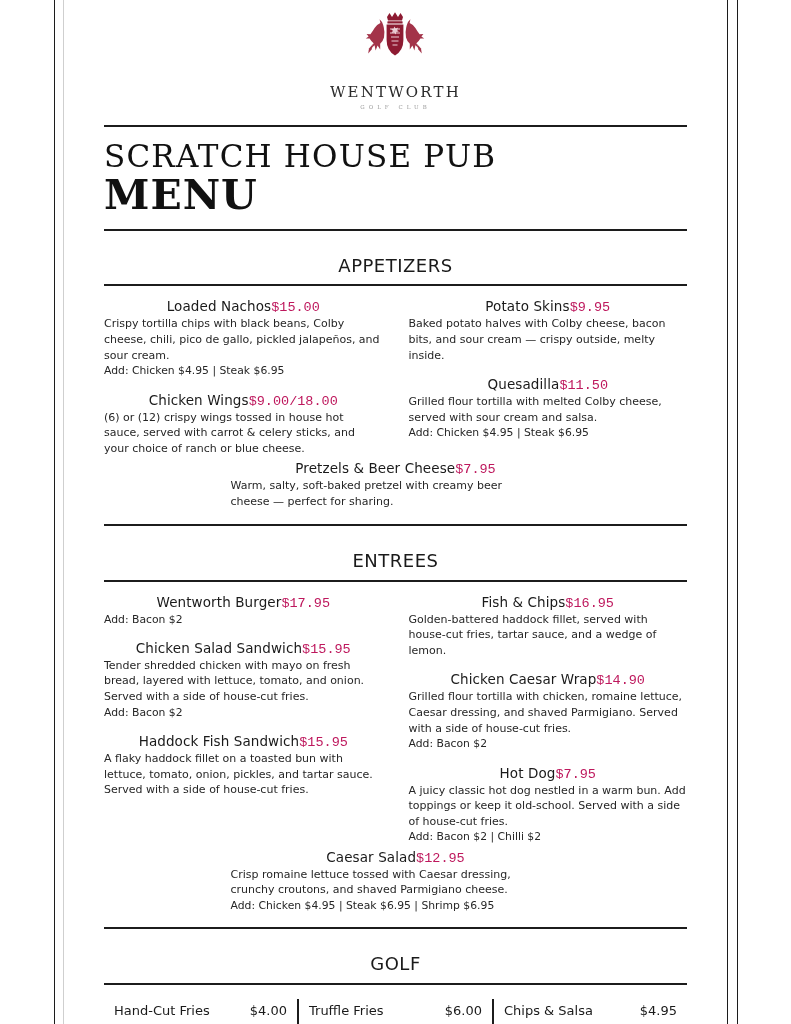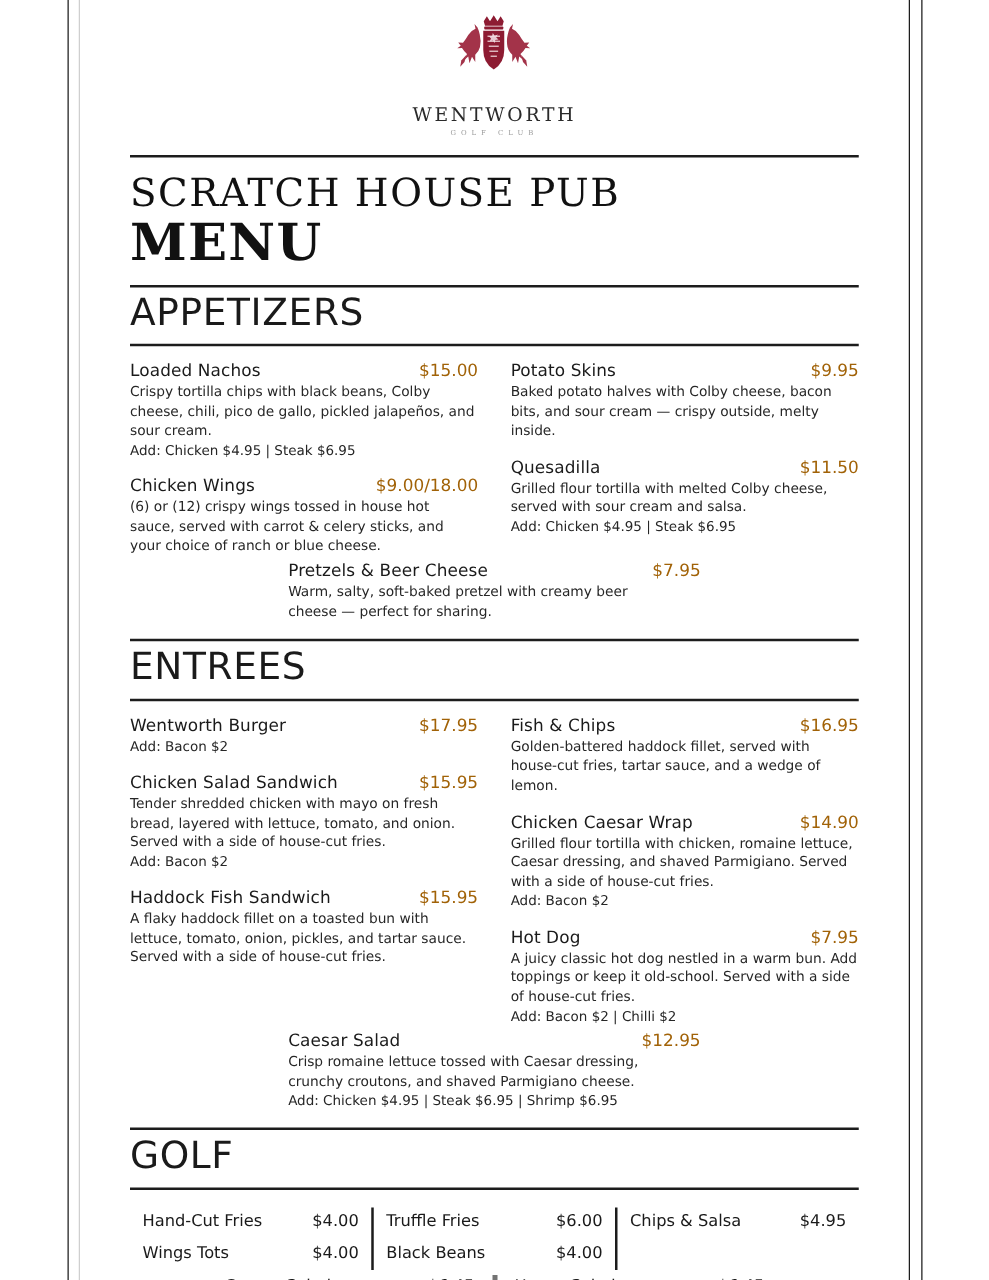--- a/index.html
+++ b/index.html
@@ -98,57 +98,58 @@
     font-size: 41px;
     letter-spacing: 1px;
     color: #111;
     line-height: 1.05;
     font-weight: 700;
     margin-top: 2px;
   }
 
   
   .section-head {
-    text-align: left;
-    font-size: 30px;
+    text-align: center;
+    font-size: 18px;
     letter-spacing: 0.5px;
     color: #1a1a1a;
     font-weight: 400;
-    padding: 5px 0 9px 0;
+    padding: 26px 0 9px 0;
     line-height: 1.05;
   }
   .section-wrap { margin-top: 14px; }
 
   
   .cols {
     display: flex;
     gap: 26px;
     padding-top: 12px;
   }
   .col { width: 50%; }
 
   .item { margin-bottom: 13px; }
   .item:last-child { margin-bottom: 0; }
   .item-head {
     display: flex;
-    justify-content: space-between;
+    justify-content: center;
     align-items: baseline;
     margin-bottom: 1px;
   }
   .item-name {
     font-size: 13.5px;
     color: #1a1a1a;
     font-weight: 400;
     letter-spacing: 0.1px;
   }
   .item-price {
     font-size: 13.5px;
-    color: #a16207;
+    color: #be185d;
     font-weight: 400;
     white-space: nowrap;
+    font-family: Liberation Mono, monospace;
   }
   .item-desc {
     font-size: 11px;
     line-height: 1.42;
     color: #262626;
   }
   .item-add {
     font-size: 10.8px;
     line-height: 1.42;
     color: #262626;

